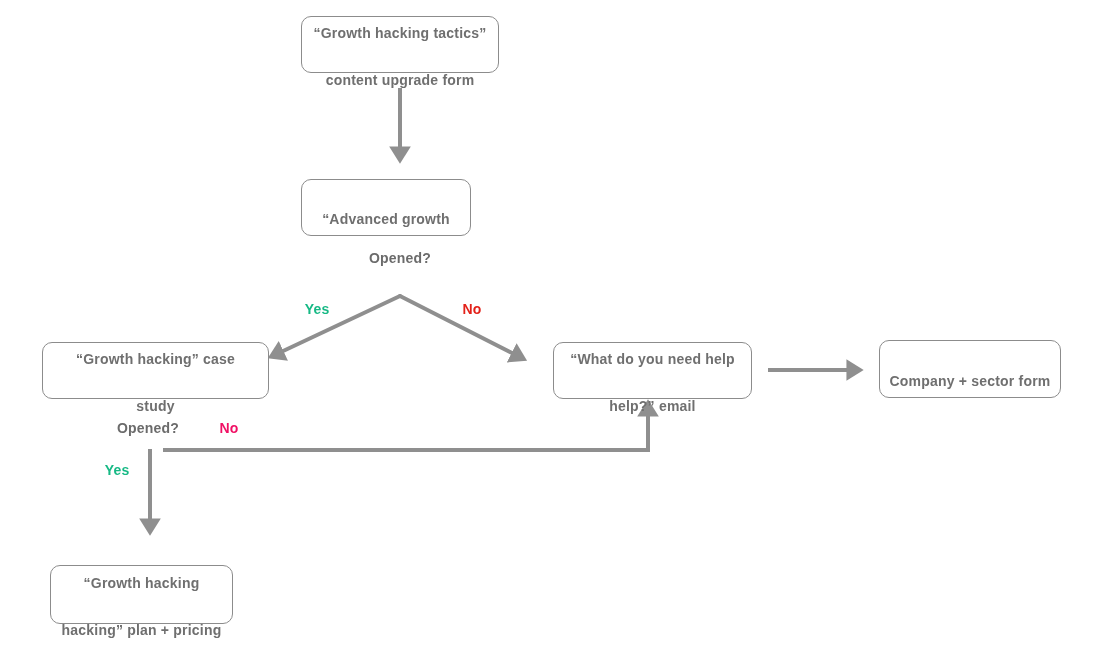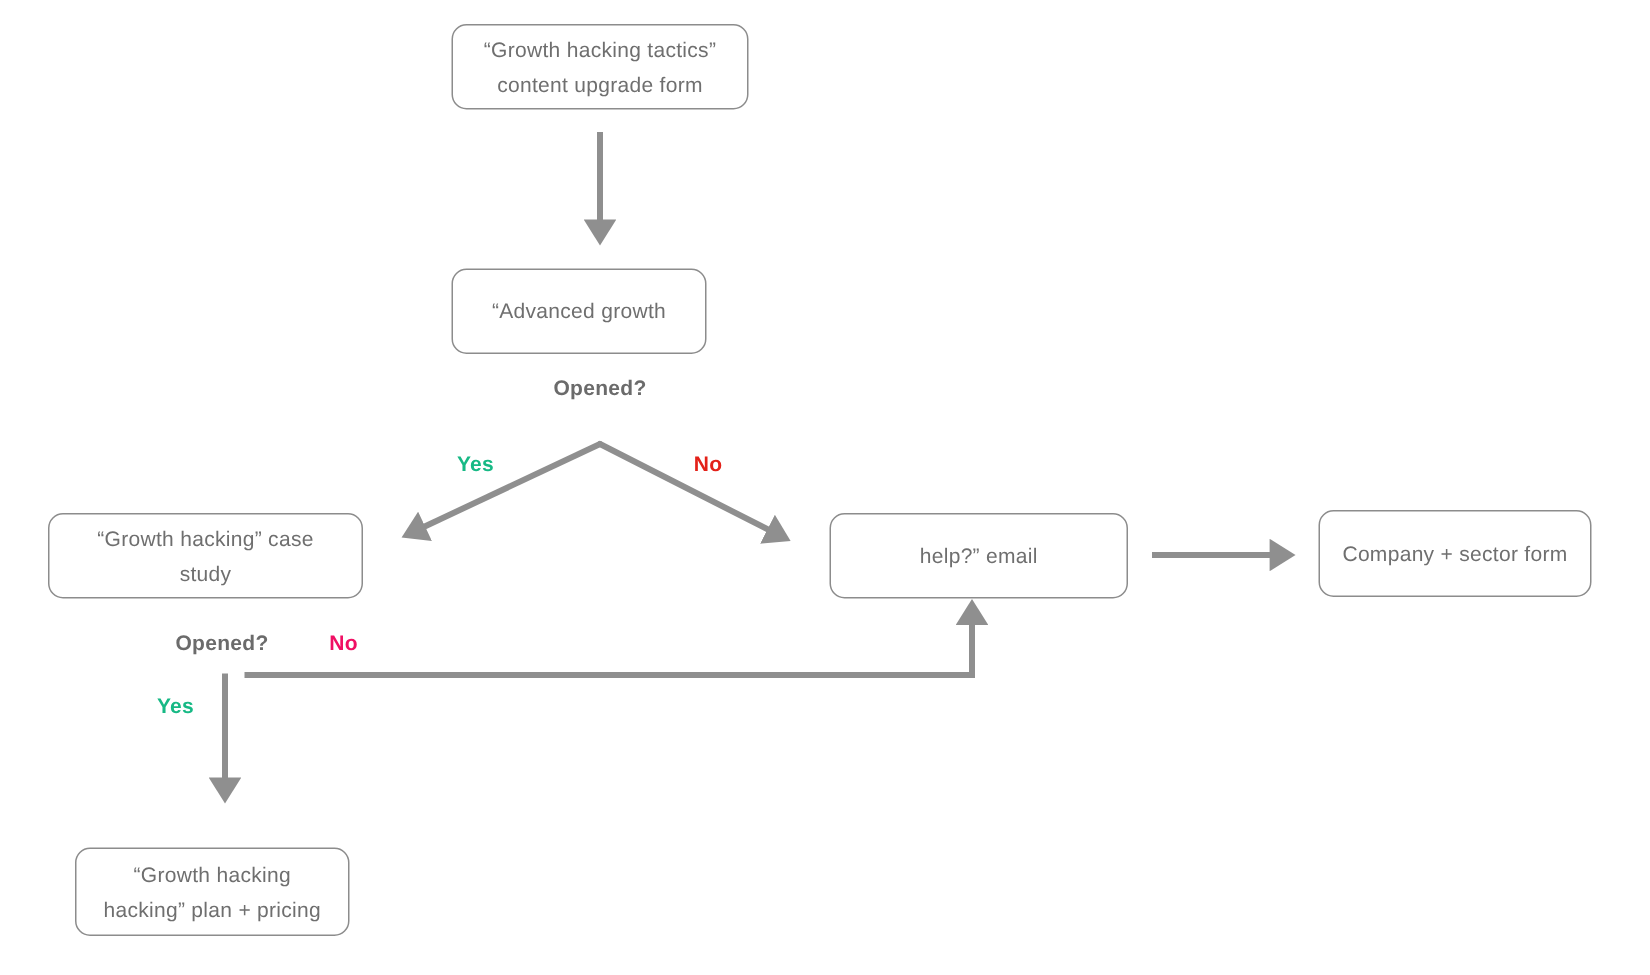--- a/index.html
+++ b/index.html
@@ -8,21 +8,21 @@
     font-family:"Liberation Sans",sans-serif;overflow:hidden;
   }
   .arrows{position:absolute;left:0;top:0;pointer-events:none;}
   .node{
     position:absolute;display:flex;flex-direction:column;align-items:center;justify-content:center;
     border:1.5px solid var(--box-border,#8c8c8c);border-radius:10px;background:#fff;text-align:center;
     box-sizing:border-box;
   }
   .nl{
     font-size:14px;line-height:23px;color:var(--box-text,#6f6f6f);
-    font-weight:400;letter-spacing:.2px;white-space:nowrap;
+    font-weight:700;letter-spacing:.2px;white-space:nowrap;margin-top:24px;
   }
   .lbl{
     position:absolute;font-size:14px;line-height:16px;color:var(--label-text,#6b6b6b);
     font-weight:700;text-align:center;letter-spacing:.2px;white-space:nowrap;
   }
   .yes{color:var(--yes-green,#17b985);font-weight:700;}
   .no-red{color:var(--no-red,#e32119);font-weight:700;}
   .no-pink{color:var(--no-pink,#f01064);font-weight:700;}
 </style>
 </head>
@@ -48,26 +48,27 @@
 
   <div class="node" style="left:301px;top:16px;width:198px;height:57px">
     <span class="nl">“Growth hacking tactics”</span>
     <span class="nl">content upgrade form</span>
   </div>
 
   <div class="node" style="left:301px;top:179px;width:170px;height:57px">
     <span class="nl">“Advanced growth</span>
   </div>
 
-  <div class="node" style="left:32px;top:342px;width:210px;height:57px">
+  <div class="node" style="left:42px;top:342px;width:227px;height:57px">
     <span class="nl">“Growth hacking” case</span>
     <span class="nl">study</span>
   </div>
 
   <div class="node" style="left:553px;top:342px;width:199px;height:57px">
+    <span class="nl">“What do you need help</span>
     <span class="nl">help?” email</span>
   </div>
 
   <div class="node" style="left:879px;top:340px;width:182px;height:58px">
     <span class="nl">Company + sector form</span>
   </div>
 
   <div class="node" style="left:50px;top:565px;width:183px;height:59px">
     <span class="nl">“Growth hacking</span>
     <span class="nl">hacking” plan + pricing</span>

